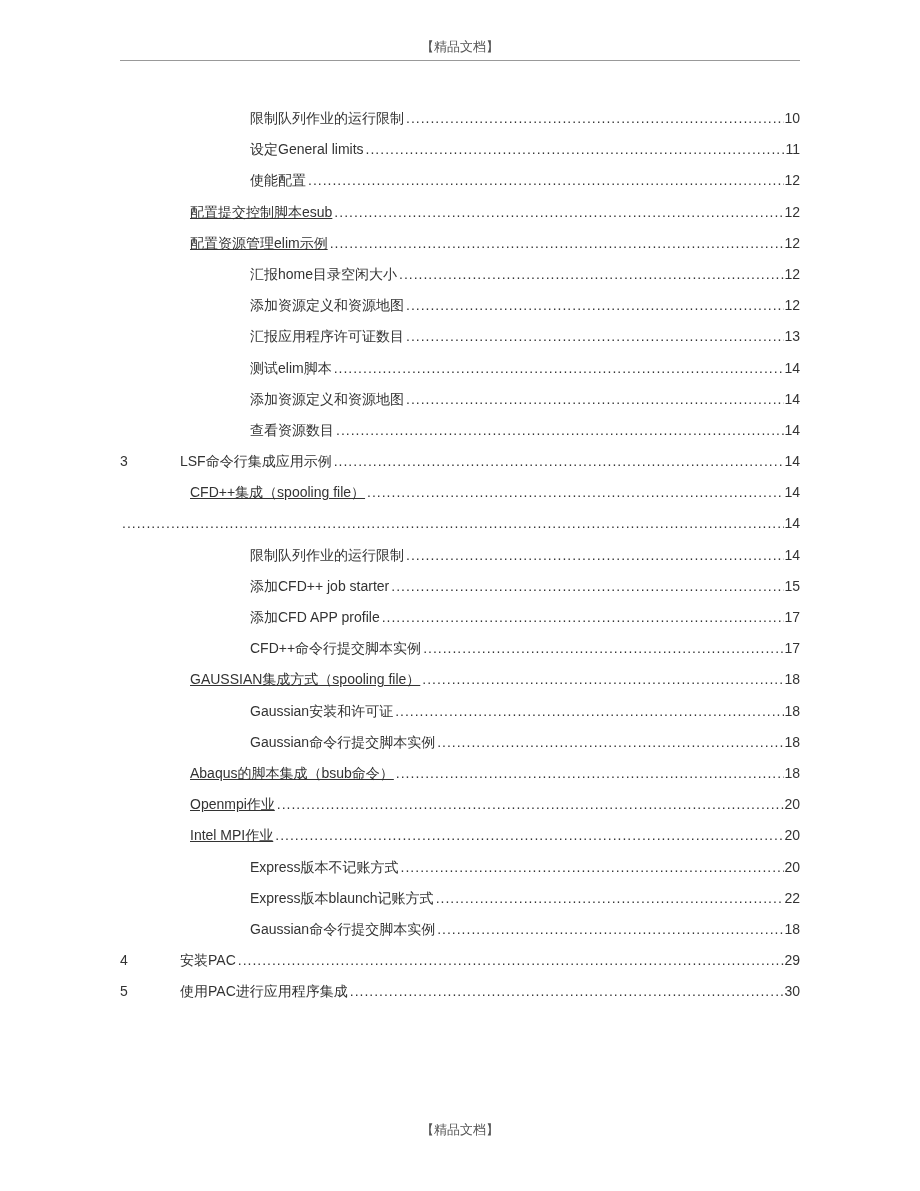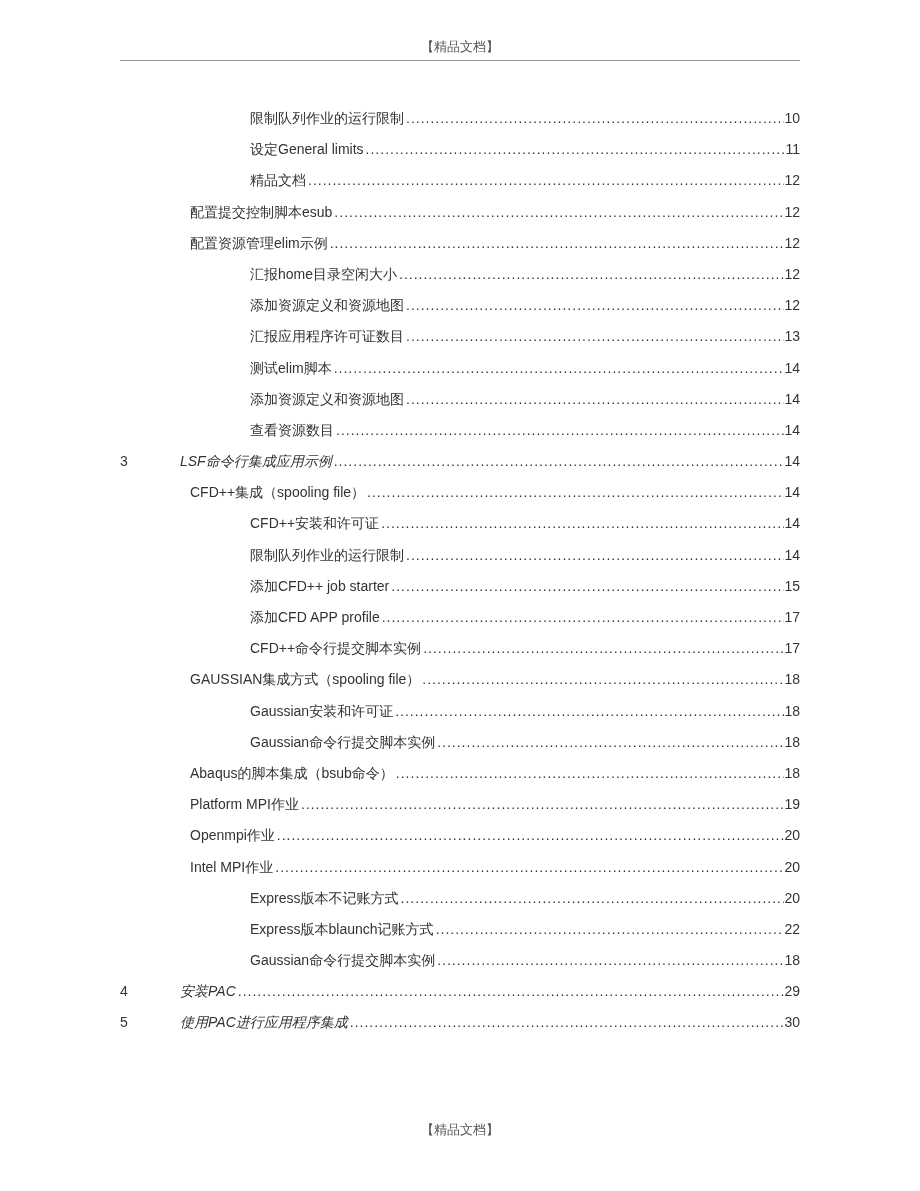--- a/index.html
+++ b/index.html
@@ -48,22 +48,22 @@
       align-items: baseline;
       height: 31.2px;
       white-space: nowrap;
       overflow: hidden;
     }
     .toc-num {
       width: 30px;
       flex-shrink: 0;
       font-weight: normal;
     }
-    .indent-1 { padding-left: 30px; font-style: italic; }
-    .indent-2 { padding-left: 70px; }
+    .indent-1 { padding-left: 30px; }
+    .indent-2 { padding-left: 70px; text-decoration: underline; }
     .indent-3 { padding-left: 130px; }
     .toc-title { flex-shrink: 0; }
     .dots {
       flex: 1;
       overflow: hidden;
       letter-spacing: 1px;
       color: #333;
       padding: 0 2px;
     }
     .dots::after {
@@ -87,21 +87,21 @@
       <span class="toc-title indent-3">限制队列作业的运行限制</span>
       <span class="dots"></span>
       <span class="pagecol">10</span>
     </div>
     <div class="toc-row">
       <span class="toc-title indent-3">设定General limits</span>
       <span class="dots"></span>
       <span class="pagecol">11</span>
     </div>
     <div class="toc-row">
-      <span class="toc-title indent-3">精品文档</span>
+      <span class="toc-title indent-3">使能配置</span>
       <span class="dots"></span>
       <span class="pagecol">12</span>
     </div>
     <div class="toc-row">
       <span class="toc-title indent-2">配置提交控制脚本esub</span>
       <span class="dots"></span>
       <span class="pagecol">12</span>
     </div>
     <div class="toc-row">
       <span class="toc-title indent-2">配置资源管理elim示例</span>
@@ -143,21 +143,20 @@
       <span class="toc-title indent-1">LSF命令行集成应用示例</span>
       <span class="dots"></span>
       <span class="pagecol">14</span>
     </div>
     <div class="toc-row">
       <span class="toc-title indent-2">CFD++集成（spooling file）</span>
       <span class="dots"></span>
       <span class="pagecol">14</span>
     </div>
     <div class="toc-row">
-      <span class="toc-title indent-3">CFD++安装和许可证</span>
       <span class="dots"></span>
       <span class="pagecol">14</span>
     </div>
     <div class="toc-row">
       <span class="toc-title indent-3">限制队列作业的运行限制</span>
       <span class="dots"></span>
       <span class="pagecol">14</span>
     </div>
     <div class="toc-row">
       <span class="toc-title indent-3">添加CFD++ job starter</span>
@@ -186,25 +185,20 @@
     </div>
     <div class="toc-row">
       <span class="toc-title indent-3">Gaussian命令行提交脚本实例</span>
       <span class="dots"></span>
       <span class="pagecol">18</span>
     </div>
     <div class="toc-row">
       <span class="toc-title indent-2">Abaqus的脚本集成（bsub命令）</span>
       <span class="dots"></span>
       <span class="pagecol">18</span>
-    </div>
-    <div class="toc-row">
-      <span class="toc-title indent-2">Platform MPI作业</span>
-      <span class="dots"></span>
-      <span class="pagecol">19</span>
     </div>
     <div class="toc-row">
       <span class="toc-title indent-2">Openmpi作业</span>
       <span class="dots"></span>
       <span class="pagecol">20</span>
     </div>
     <div class="toc-row">
       <span class="toc-title indent-2">Intel MPI作业</span>
       <span class="dots"></span>
       <span class="pagecol">20</span>

